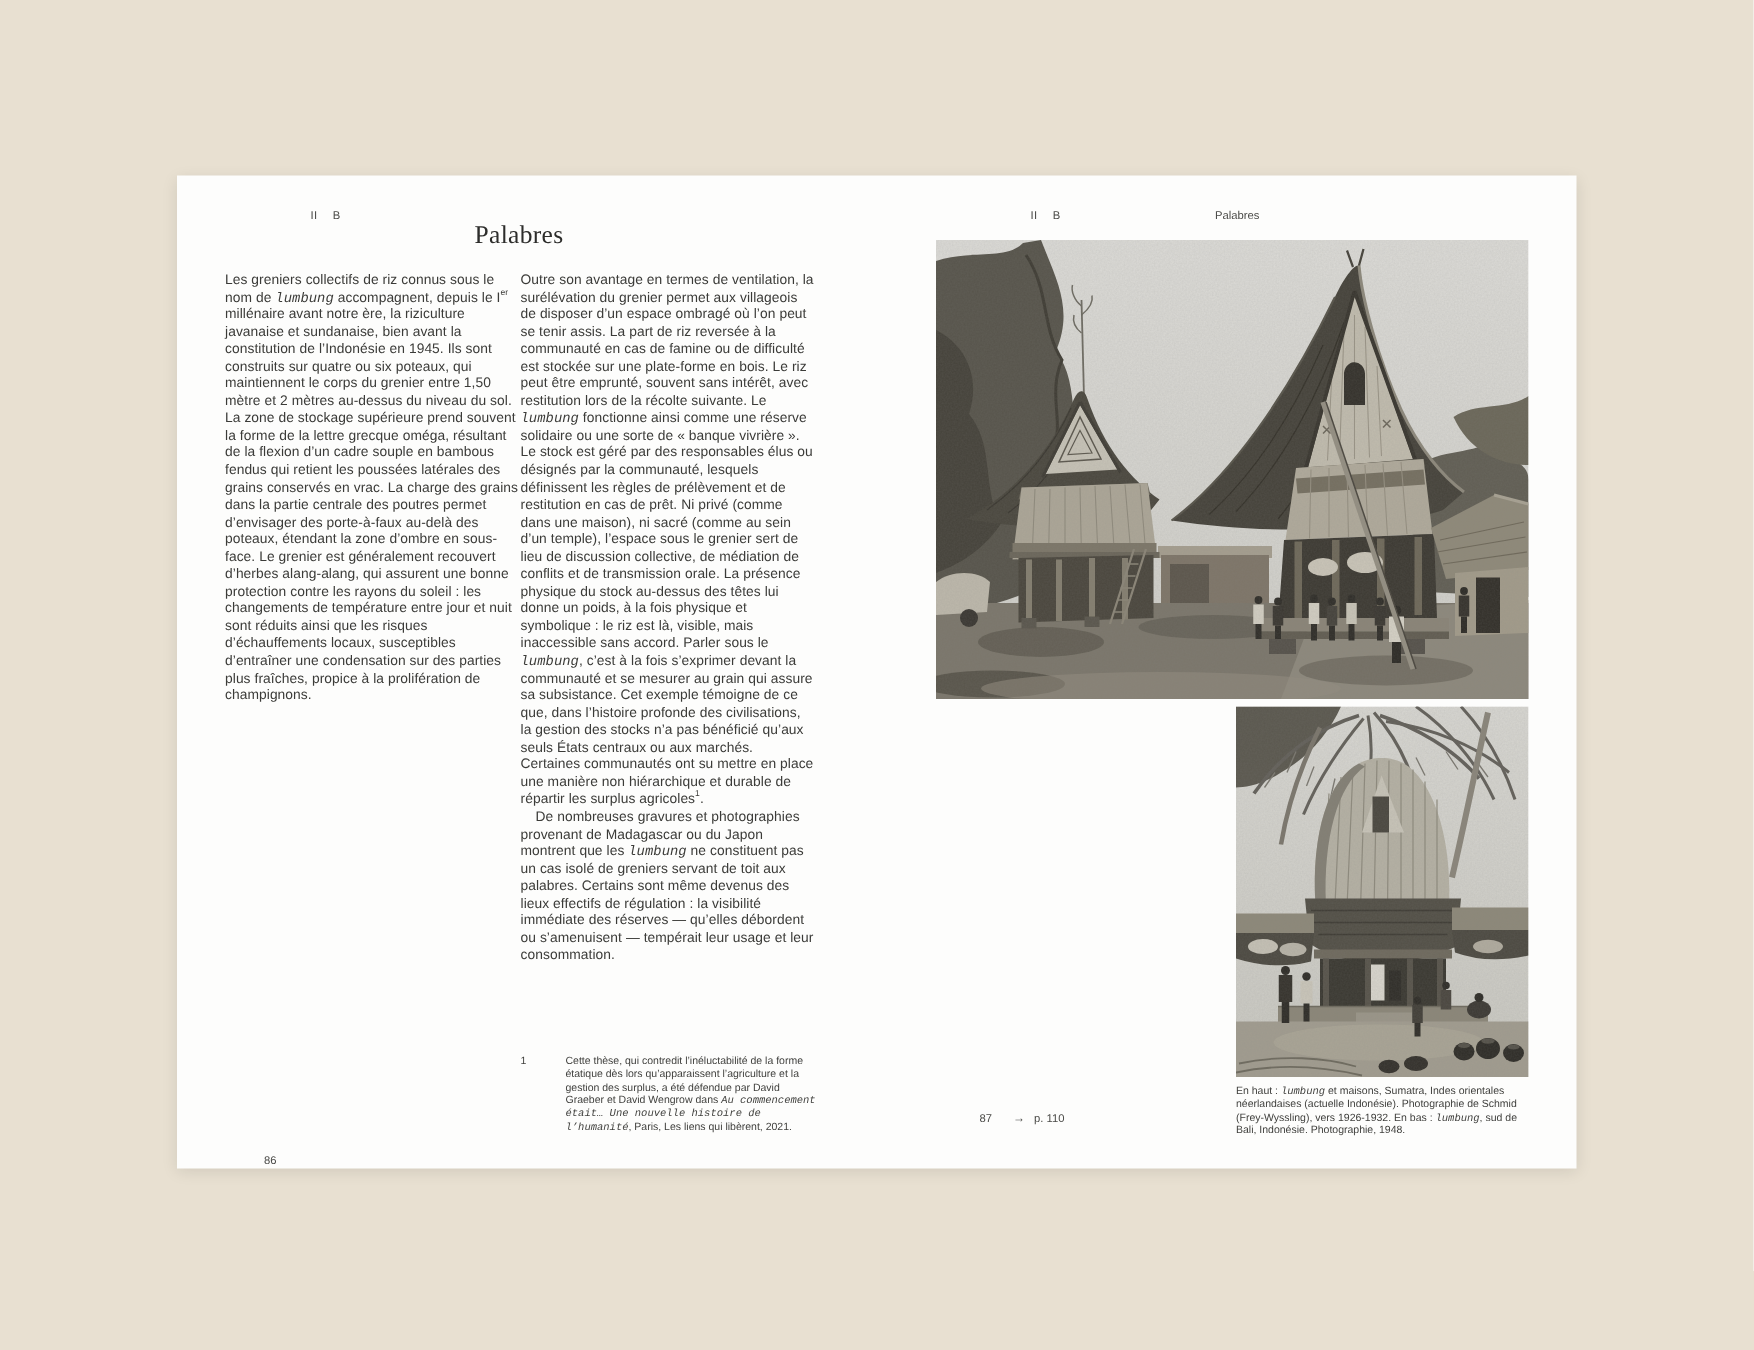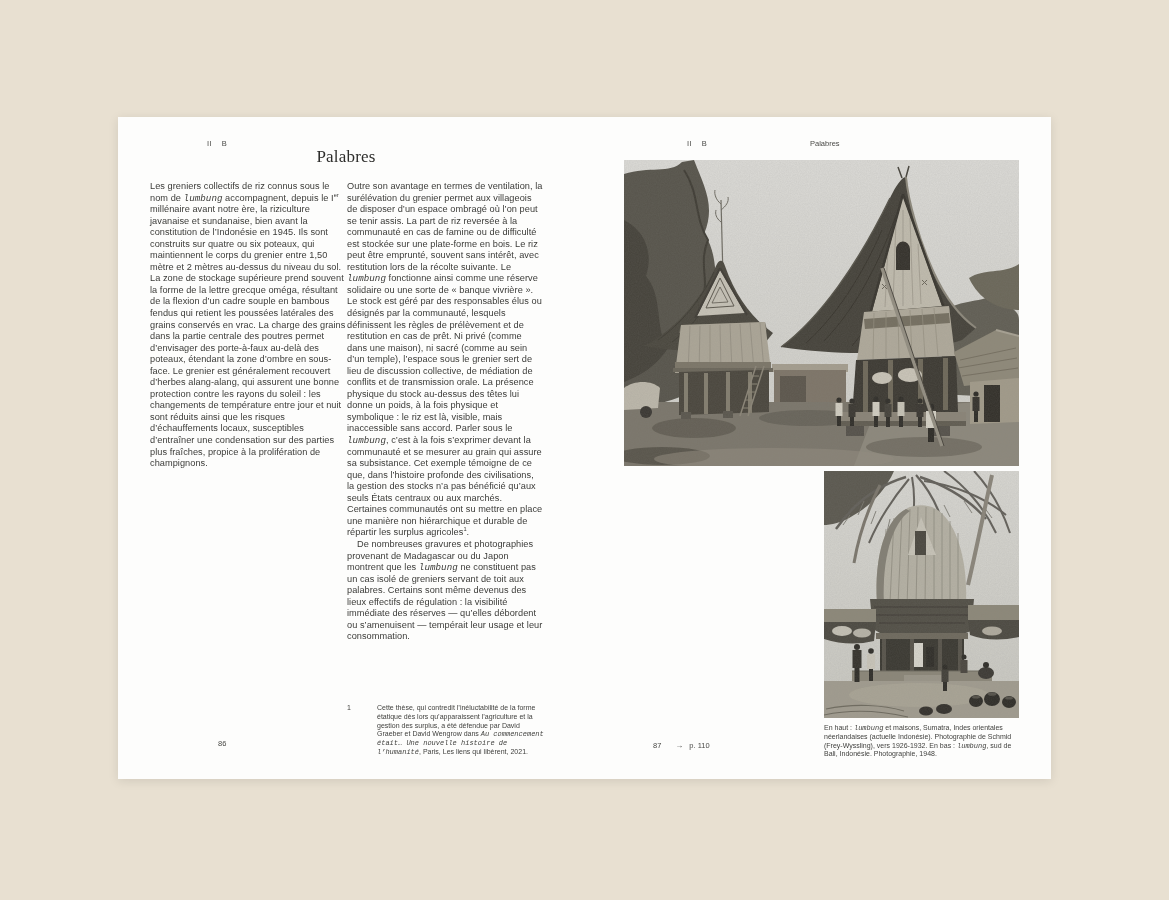--- a/index.html
+++ b/index.html
@@ -61,21 +61,21 @@
   <div class="abs bodycol" style="left:229px;top:64px;">
     <p><span>Outre son avantage en termes de ventilation, la surélévation du grenier permet aux villageois de disposer d’un espace ombragé où l’on peut se tenir assis. La part de riz reversée à la communauté en cas de famine ou de difficulté est stockée sur une plate-forme en bois. Le riz peut être emprunté, souvent sans intérêt, avec restitution lors de la récolte suivante. Le </span><i>lumbung</i><span> fonctionne ainsi comme une réserve solidaire ou une sorte de « banque vivrière ». Le stock est géré par des responsables élus ou désignés par la communauté, lesquels définissent les règles de prélèvement et de restitution en cas de prêt. Ni privé (comme dans une maison), ni sacré (comme au sein d’un temple), l’espace sous le grenier sert de lieu de discussion collective, de médiation de conflits et de transmission orale. La présence physique du stock au-dessus des têtes lui donne un poids, à la fois physique et symbolique : le riz est là, visible, mais inaccessible sans accord. Parler sous le </span><i>lumbung</i><span>, c’est à la fois s’exprimer devant la communauté et se mesurer au grain qui assure sa subsistance. Cet exemple témoigne de ce que, dans l’histoire profonde des civilisations, la gestion des stocks n’a pas bénéficié qu’aux seuls États centraux ou aux marchés. Certaines communautés ont su mettre en place une manière non hiérarchique et durable de répartir les surplus agricoles</span><sup>1</sup><span>.</span></p>
     <p class="indent"><span>De nombreuses gravures et photographies provenant de Madagascar ou du Japon montrent que les </span><i>lumbung</i><span> ne constituent pas un cas isolé de greniers servant de toit aux palabres. Certains sont même devenus des lieux effectifs de régulation : la visibilité immédiate des réserves — qu’elles débordent ou s’amenuisent — tempérait leur usage et leur consommation.</span></p>
   </div>
 
   <div class="abs footnote" style="left:229px;top:587px;">
     <span class="fn-num">1</span>
     <span><span>Cette thèse, qui contredit l’inéluctabilité de la forme étatique dès lors qu’apparaissent l’agriculture et la gestion des surplus, a été défendue par David Graeber et David Wengrow dans </span><i>Au commencement était… Une nouvelle histoire de l’humanité</i><span>, Paris, Les liens qui libèrent, 2021.</span></span>
   </div>
 
-  <div class="abs folio" style="left:58px;top:622px;margin-left:42px;">
+  <div class="abs folio" style="left:58px;top:652px;">
     <span>86</span>
   </div>
 
   <div class="abs runhead" style="left:536px;top:22px;">
     <span>II</span>
     <span>B</span>
   </div>
   <div class="abs" style="left:692px;top:22px;font-size:7.5px;color:#4a4a47;">Palabres</div>
 
   <figure class="abs" style="left:506px;top:43px;width:395px;height:306px;">

